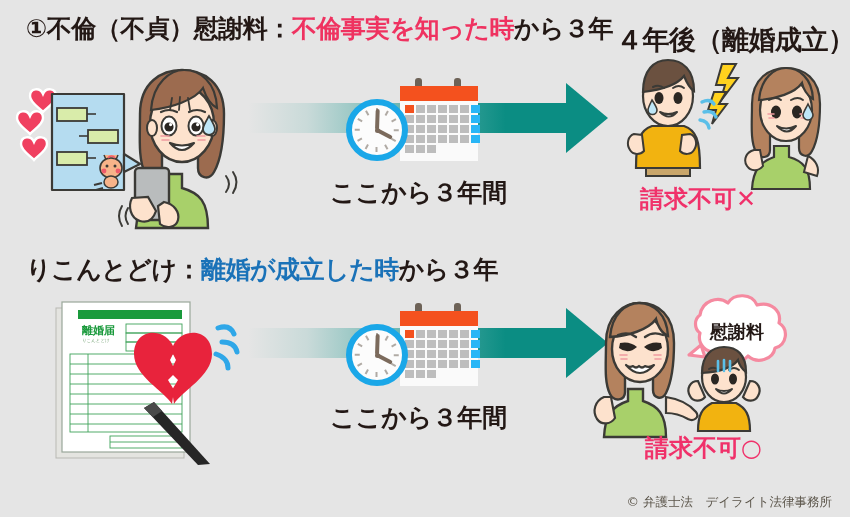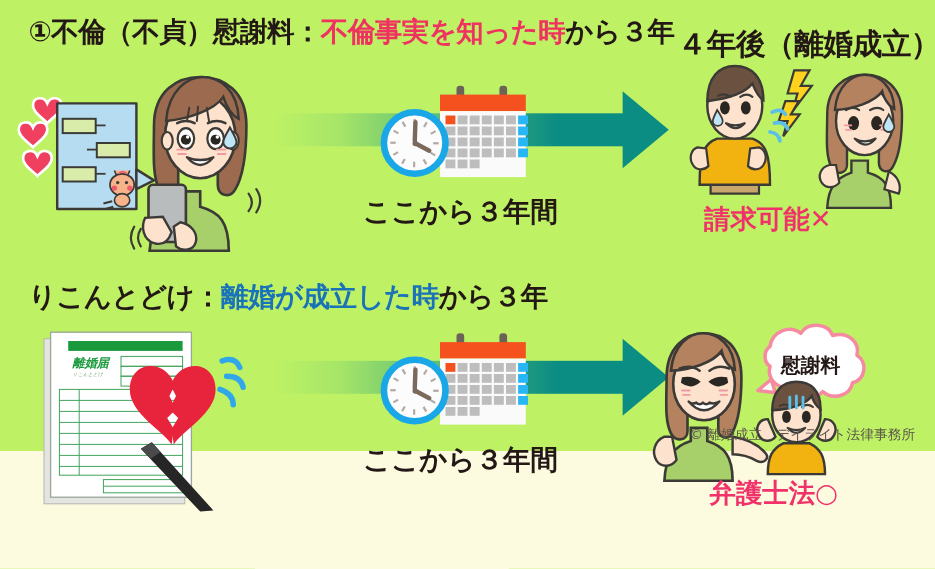--- a/index.html
+++ b/index.html
@@ -3,21 +3,21 @@
 <meta charset="utf-8">
 <title>慰謝料の時効</title>
 <style>
   html,body{margin:0;padding:0;}
   body{
     width:850px;height:517px;overflow:hidden;
     background:#fcfadf;
     font-family:"DejaVu Sans","Liberation Sans",sans-serif;
     -webkit-font-smoothing:antialiased;
   }
-  #page{position:relative;width:850px;height:410px;background:#bef264;}
+  #page{position:relative;width:850px;height:517px;background:#e5e5e5;}
 
   
   .head{
     position:absolute;
     font-weight:bold;
     color:#231815;
     white-space:nowrap;
     letter-spacing:-0.5px;
   }
   .h-main{font-size:25px;}
@@ -274,28 +274,28 @@
         <path d="M146 56 l6 0 M147 60 l5 0" stroke="#ef9aa0" stroke-width="1.5" stroke-linecap="round"></path>
         <path d="M178 56 l6 0 M179 60 l5 0" stroke="#ef9aa0" stroke-width="1.5" stroke-linecap="round"></path>
         <path d="M186 46 c-3 6 -5 9 -5 11 a5 5 0 0 0 10 0 c0-2 -2-5 -5-11z" fill="#bfe6f7" stroke="#3b3a36" stroke-width="1.6"></path>
 
         <path d="M132 92 c-8 2 -11 10 -7 16 c4 6 12 5 16 0 l-3-16z" fill="#fde2cd" stroke="#3b3a36" stroke-width="2"></path>
         <path d="M186 98 c8 4 12 12 9 20 l-13-4z" fill="#fde2cd" stroke="#3b3a36" stroke-width="2"></path>
       </g>
     </svg>
   </div>
 
-  <div class="verdict" style="left:640px;top:183px;">請求可能✕</div>
+  <div class="verdict" style="left:640px;top:183px;">請求不可✕</div>
 
   <div class="head h-main" style="left:26px;top:253px;">
     <span>りこんとどけ：</span><span class="hl-blue">離婚が成立した時</span><span>から３年</span>
   </div>
 
 
-  <div class="ill" style="left:32px;top:296px;font-style:italic;">
+  <div class="ill" style="left:48px;top:296px;">
     <svg width="225" height="170" viewBox="0 0 225 170">
 
       <rect x="8" y="12" width="128" height="150" fill="#e4e4e0" stroke="#b9b9b4" stroke-width="1"></rect>
 
       <rect x="14" y="6" width="128" height="150" fill="#ffffff" stroke="#9aa79a" stroke-width="1.2"></rect>
 
       <rect x="30" y="14" width="104" height="9" fill="#1a9a3c"></rect>
 
       <text x="34" y="38" font-family="'DejaVu Sans','Liberation Sans',sans-serif" font-size="11" font-weight="bold" fill="#1a9a3c">離婚届</text>
       <text x="34" y="46" font-family="'DejaVu Sans','Liberation Sans',sans-serif" font-size="4.5" fill="#7aa77a">りこんとどけ</text>
@@ -445,17 +445,17 @@
         <path d="M128 96 q8 9 16 0 q-8 4 -16 0z" fill="#fff" stroke="#3b3a36" stroke-width="1.9" stroke-linejoin="round"></path>
 
         <path d="M130 68 l0 10 M136 67 l0 11 M142 68 l0 10" stroke="#5bbfe8" stroke-width="2.6" stroke-linecap="round"></path>
 
         <path d="M110 88 c-8 0 -12 8 -8 15 c3 6 11 6 15 1z" fill="#fde2cd" stroke="#3b3a36" stroke-width="2.2"></path>
         <path d="M162 88 c8 0 12 8 8 15 c-3 6 -11 6 -15 1z" fill="#fde2cd" stroke="#3b3a36" stroke-width="2.2"></path>
       </g>
     </svg>
   </div>
 
-  <div class="verdict" style="left:645px;top:432px;">弁護士法○</div>
-
-  <div class="footer">© 離婚成立　デイライト法律事務所</div>
+  <div class="verdict" style="left:645px;top:432px;">請求不可○</div>
+
+  <div class="footer">© 弁護士法　デイライト法律事務所</div>
 
 </div>
 
 </body></html>

